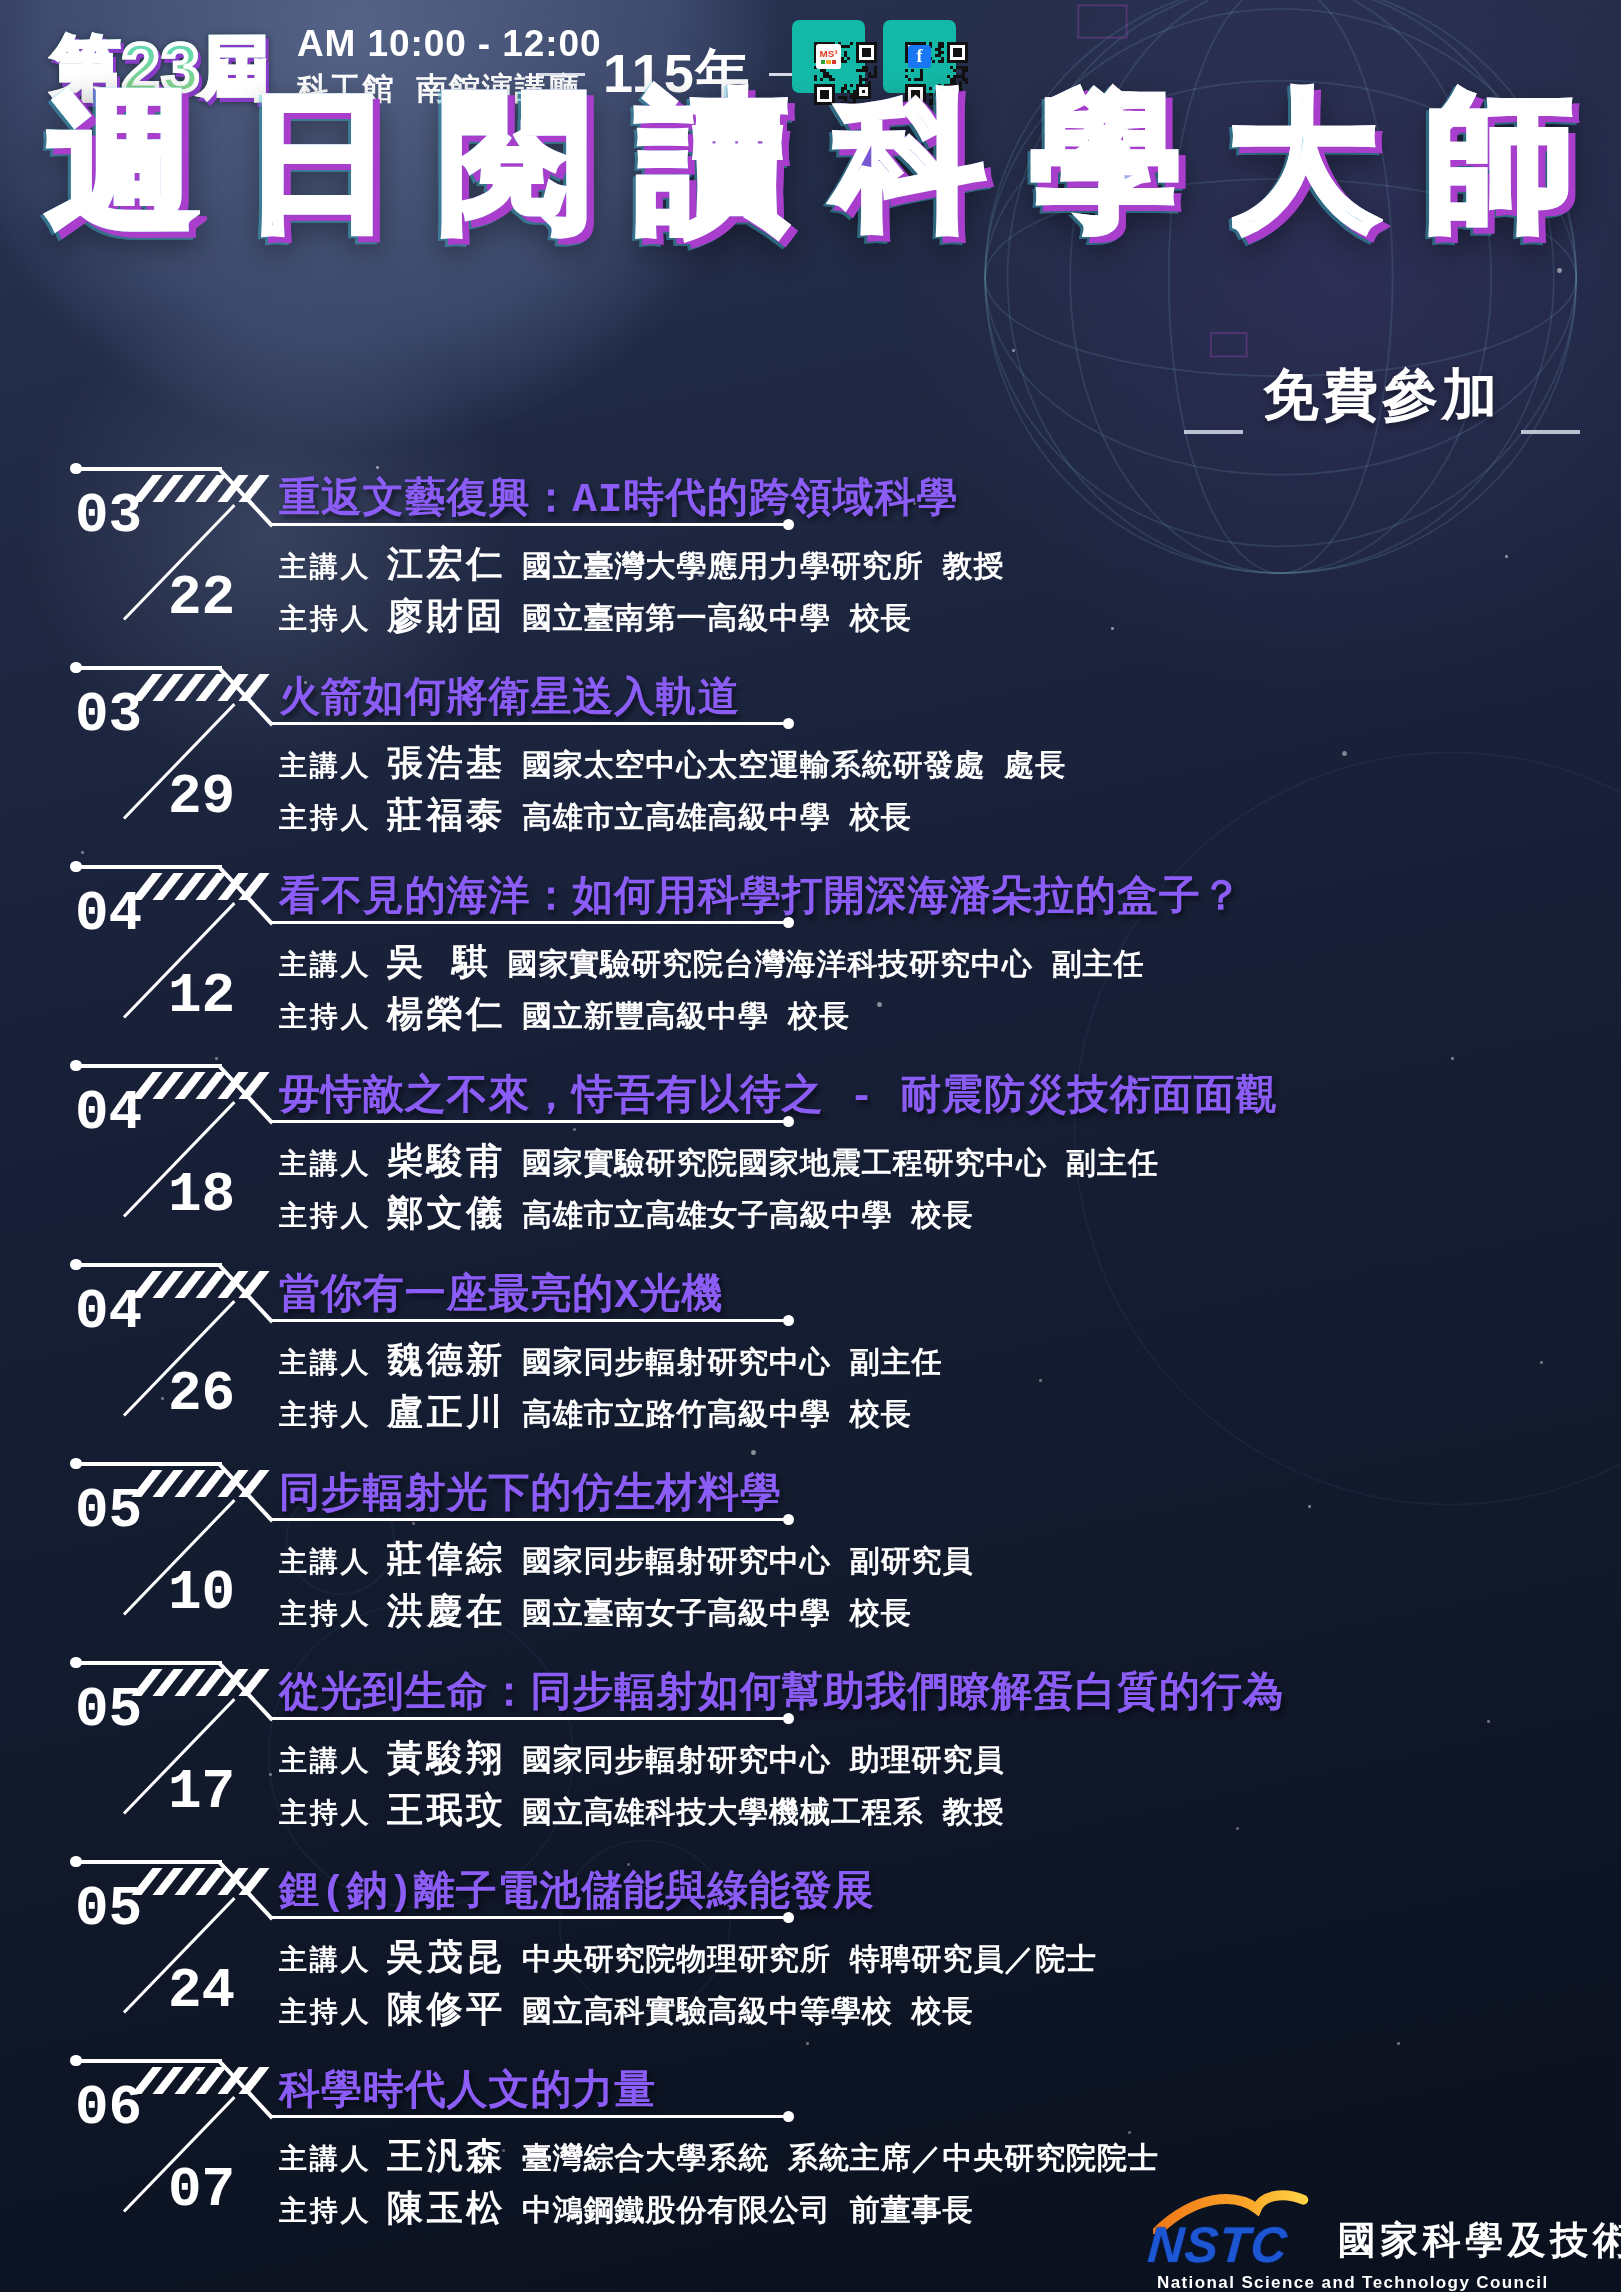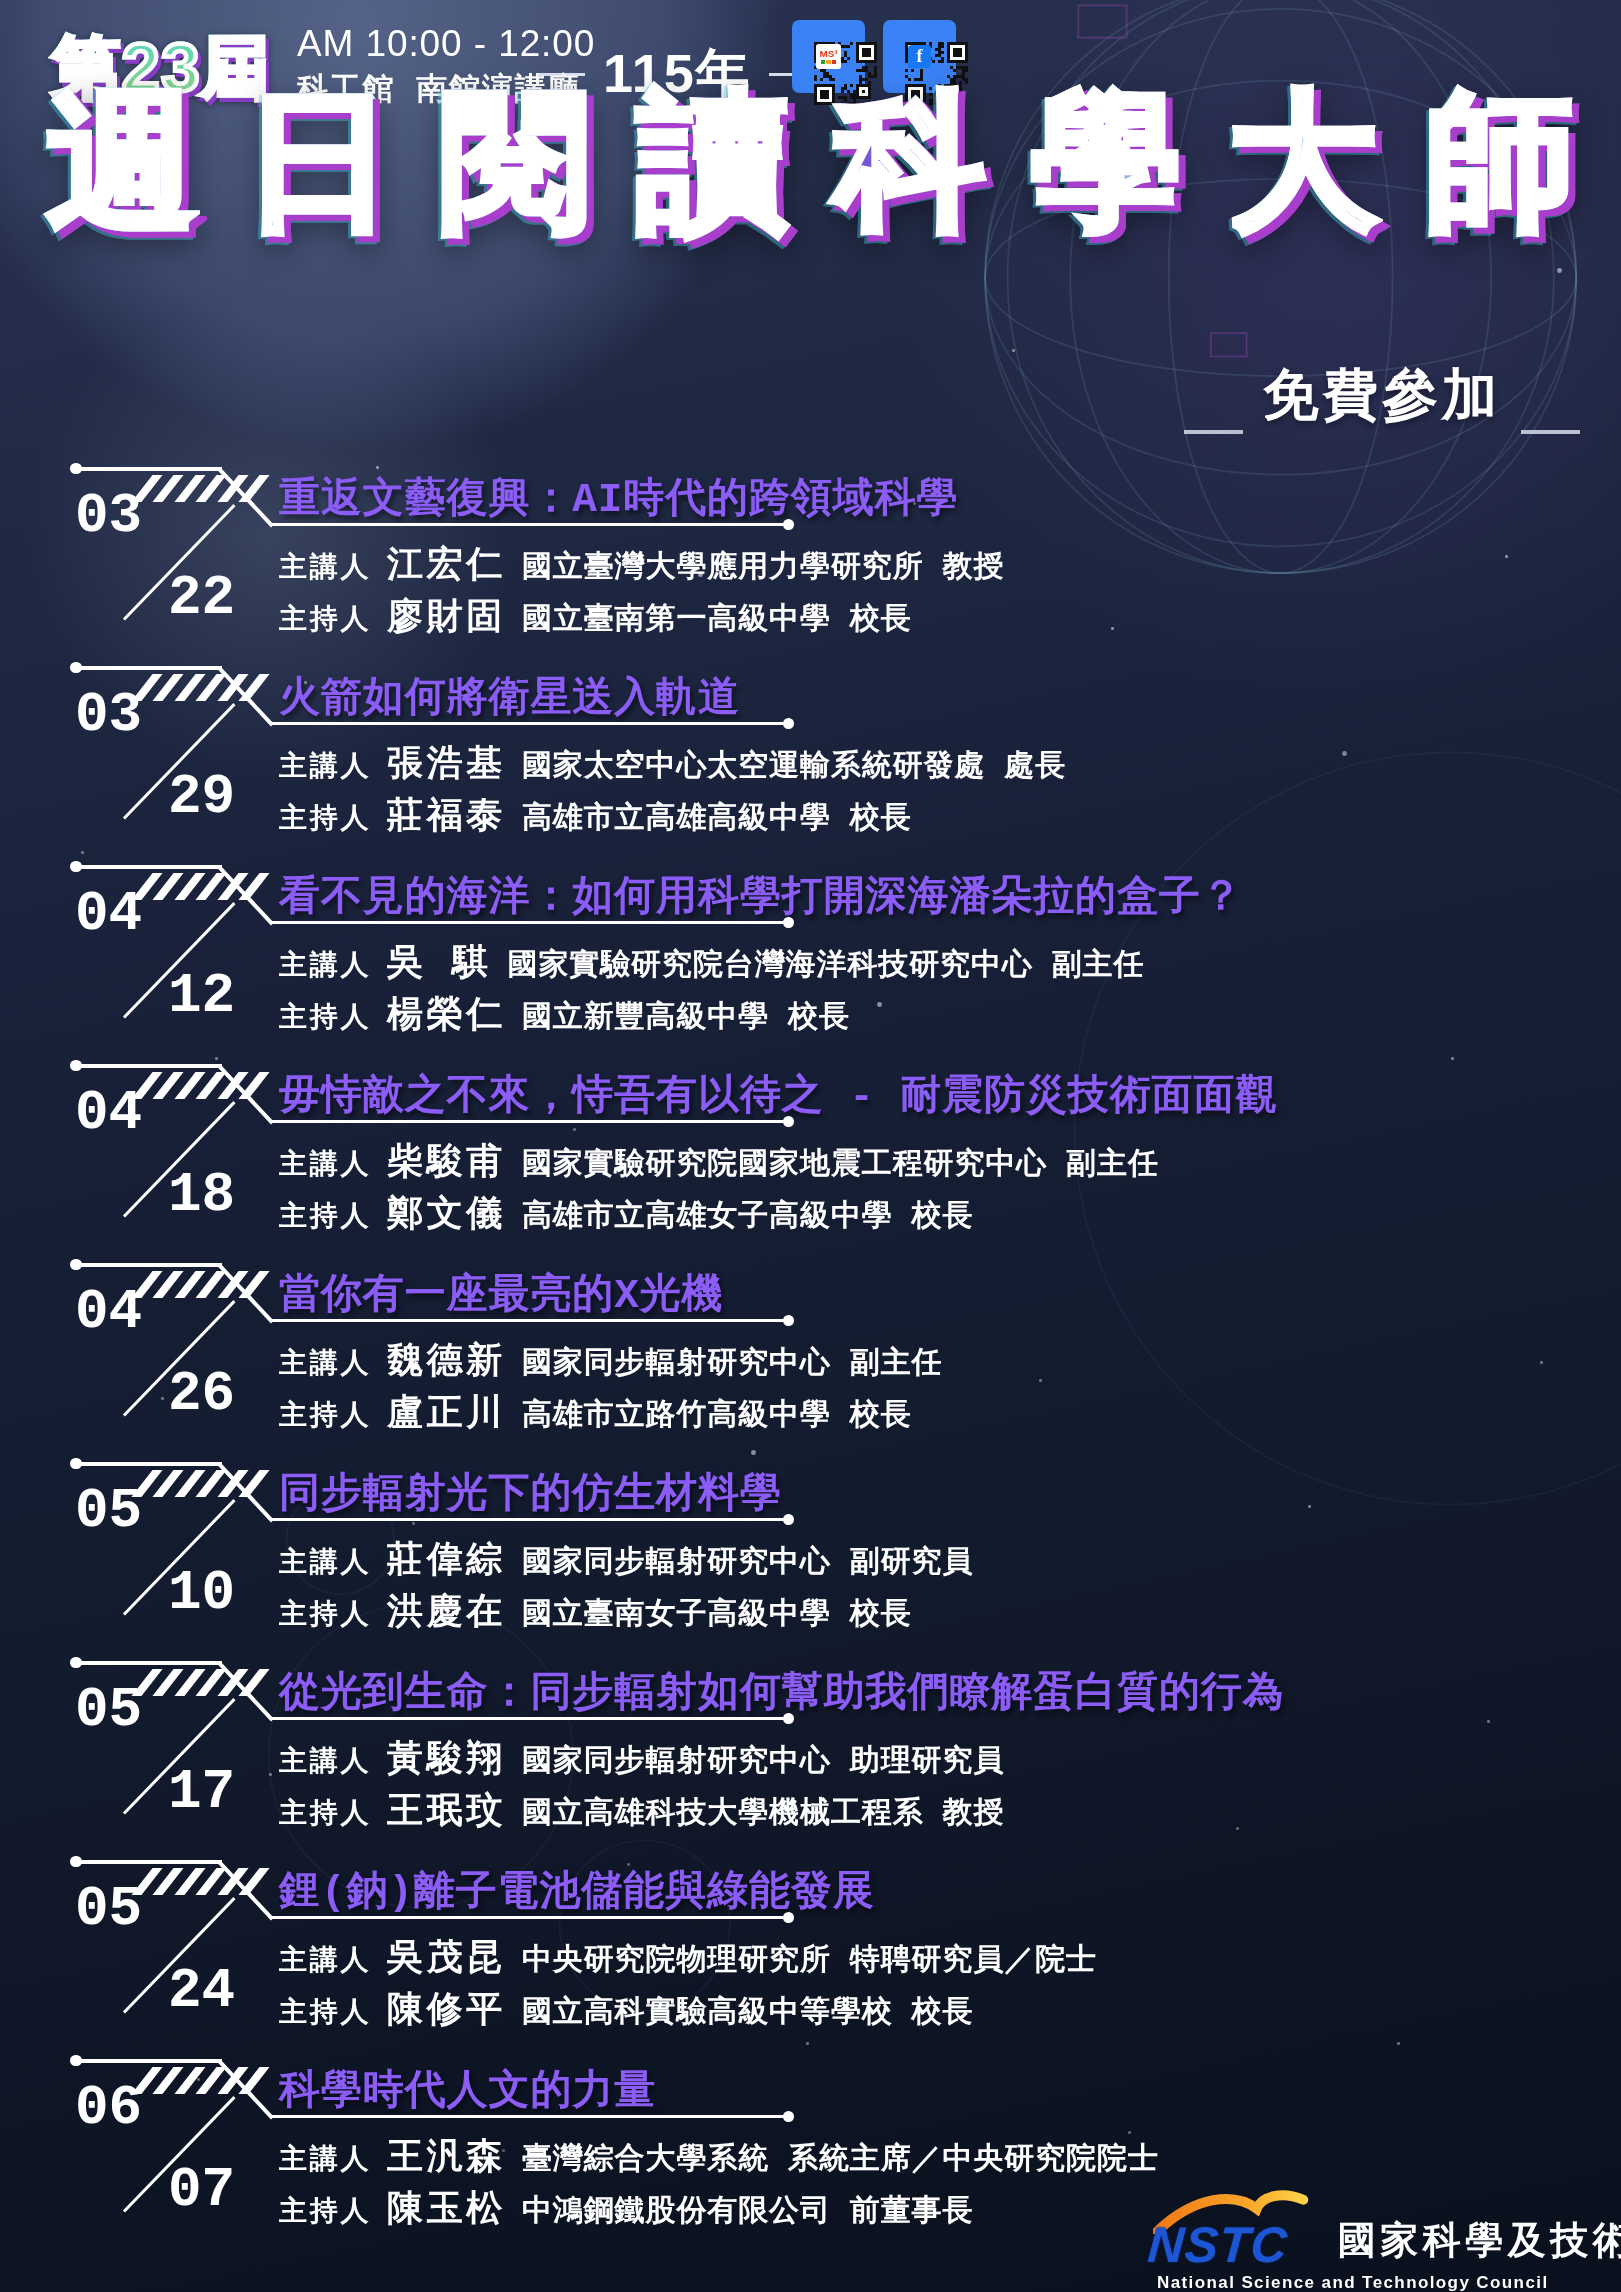--- a/index.html
+++ b/index.html
@@ -32,27 +32,27 @@
     376px 466px 0 0 rgba(255,255,255,.5),1012px 349px 0 0 rgba(255,255,255,.45),
     1558px 269px 0 0.9px rgba(255,255,255,.5),81px 851px 0 0 rgba(255,255,255,.4);}
   
   .edition{
     position:absolute;left:52px;top:23px;font-size:68px;font-weight:900;letter-spacing:1.8px;
     background:linear-gradient(180deg,#54dcca 0%,#6ed6a0 45%,#a0d87c 100%);
     -webkit-background-clip:text;background-clip:text;color:transparent;
     -webkit-text-stroke:4.5px #fff;paint-order:stroke fill;
     filter:drop-shadow(3.6px 4.5px 0 #8a3cc8) drop-shadow(0 1.8px 3.6px rgba(0,0,0,.4));
   }
-  .time{position:absolute;left:297px;top:23px;font-size:37px;font-weight:400;color:#fff;letter-spacing:0.9px;}
+  .time{position:absolute;left:297px;top:23px;font-size:37px;font-weight:700;color:#fff;letter-spacing:0.9px;}
   .venue{position:absolute;left:297px;top:68px;font-size:31px;font-weight:800;color:#fff;letter-spacing:1.8px;white-space:pre;}
   .year-wrap{position:absolute;left:537px;top:38px;display:flex;align-items:center;gap:18px;}
   .year-wrap .dash{width:48px;height:3.6px;background:rgba(235,238,248,.9);}
   .year-text{font-size:54px;font-weight:800;color:#fff;letter-spacing:1.8px;}
   .qr-row{position:absolute;left:792px;top:19.7px;display:flex;gap:18px;}
-  .qr{width:73px;height:73px;background:#3b82f6;border-radius:7.2px;padding:22px;position:relative;box-sizing:border-box;}
+  .qr{width:73px;height:73px;background:#14b8a6;border-radius:7.2px;padding:22px;position:relative;box-sizing:border-box;}
   .qr svg{width:63px;height:63px;display:block;shape-rendering:crispEdges;}
   .qr-center{position:absolute;left:24px;top:24px;width:25px;height:25px;background:#fff;border-radius:2.7px;
     display:flex;flex-direction:column;align-items:center;justify-content:center;gap:1.8px;}
   .qr-center .ms{font-size:9.9px;font-weight:900;color:#e03c20;line-height:1;}
   .qr-center .bars{display:flex;gap:0.9px;}
   .qr-center .bars i{width:4.5px;height:3.6px;display:block;}
   .fb-center{position:absolute;left:25px;top:25px;width:23px;height:23px;background:#1877f2;border-radius:3.6px;
     color:#fff;font-weight:900;font-size:18px;display:flex;align-items:center;justify-content:center;font-family:"Liberation Serif","DejaVu Serif",serif;}
   .main-title{position:absolute;left:47px;top:86px;width:1528px;height:158px;display:flex;justify-content:space-between;align-items:flex-start;}
   .mt-char{

